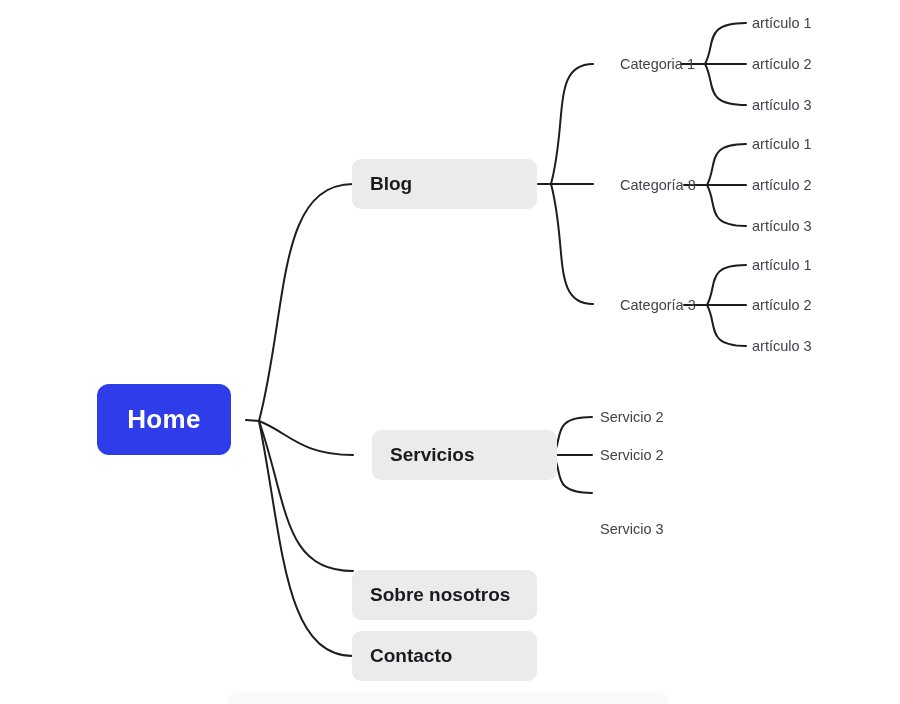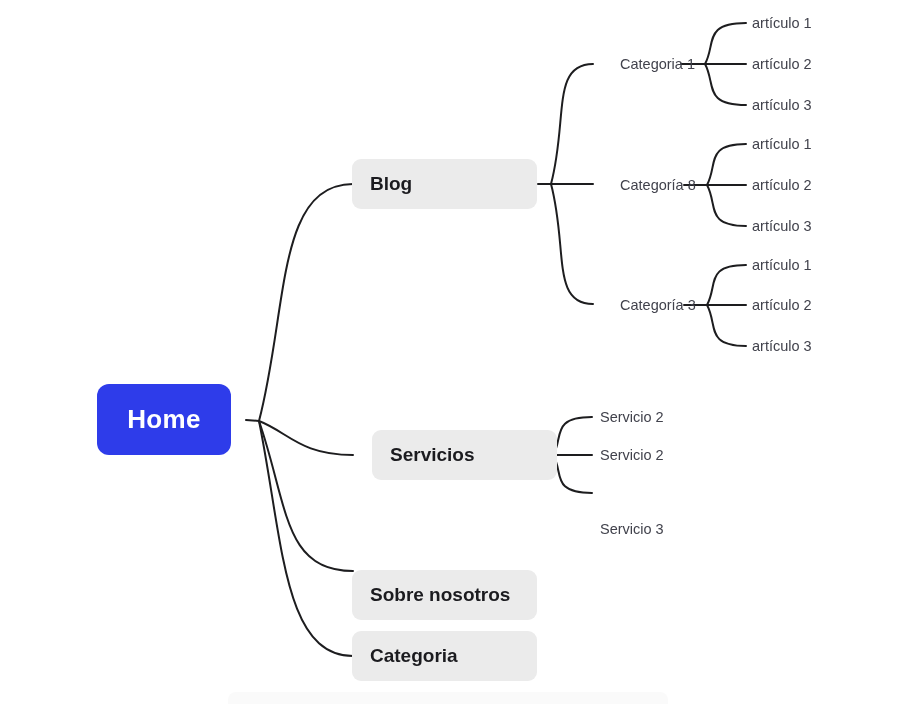--- a/index.html
+++ b/index.html
@@ -75,21 +75,21 @@
     <path d="M 538 455 L 592 455"></path>
     <path d="M 553 455 C 564 438 550 417 592 417"></path>
     <path d="M 553 455 C 564 472 550 493 592 493"></path>
   </svg>
 
   <div class="node root">Home</div>
 
   <div class="node branch" id="node-blog">Blog</div>
   <div class="node branch" id="node-servicios">Servicios</div>
   <div class="node branch" id="node-sobre">Sobre nosotros</div>
-  <div class="node branch" id="node-contacto">Categoria</div>
+  <div class="node branch" id="node-contacto">Contacto</div>
 
   <span class="leaf cat" style="top:64px;">Categoria 1</span>
   <span class="leaf cat" style="top:185px;">Categoría 8</span>
   <span class="leaf cat" style="top:305px;">Categoría 3</span>
 
   <span class="leaf art" style="top:23px;">artículo 1</span>
   <span class="leaf art" style="top:64px;">artículo 2</span>
   <span class="leaf art" style="top:105px;">artículo 3</span>
 
   <span class="leaf art" style="top:144px;">artículo 1</span>

